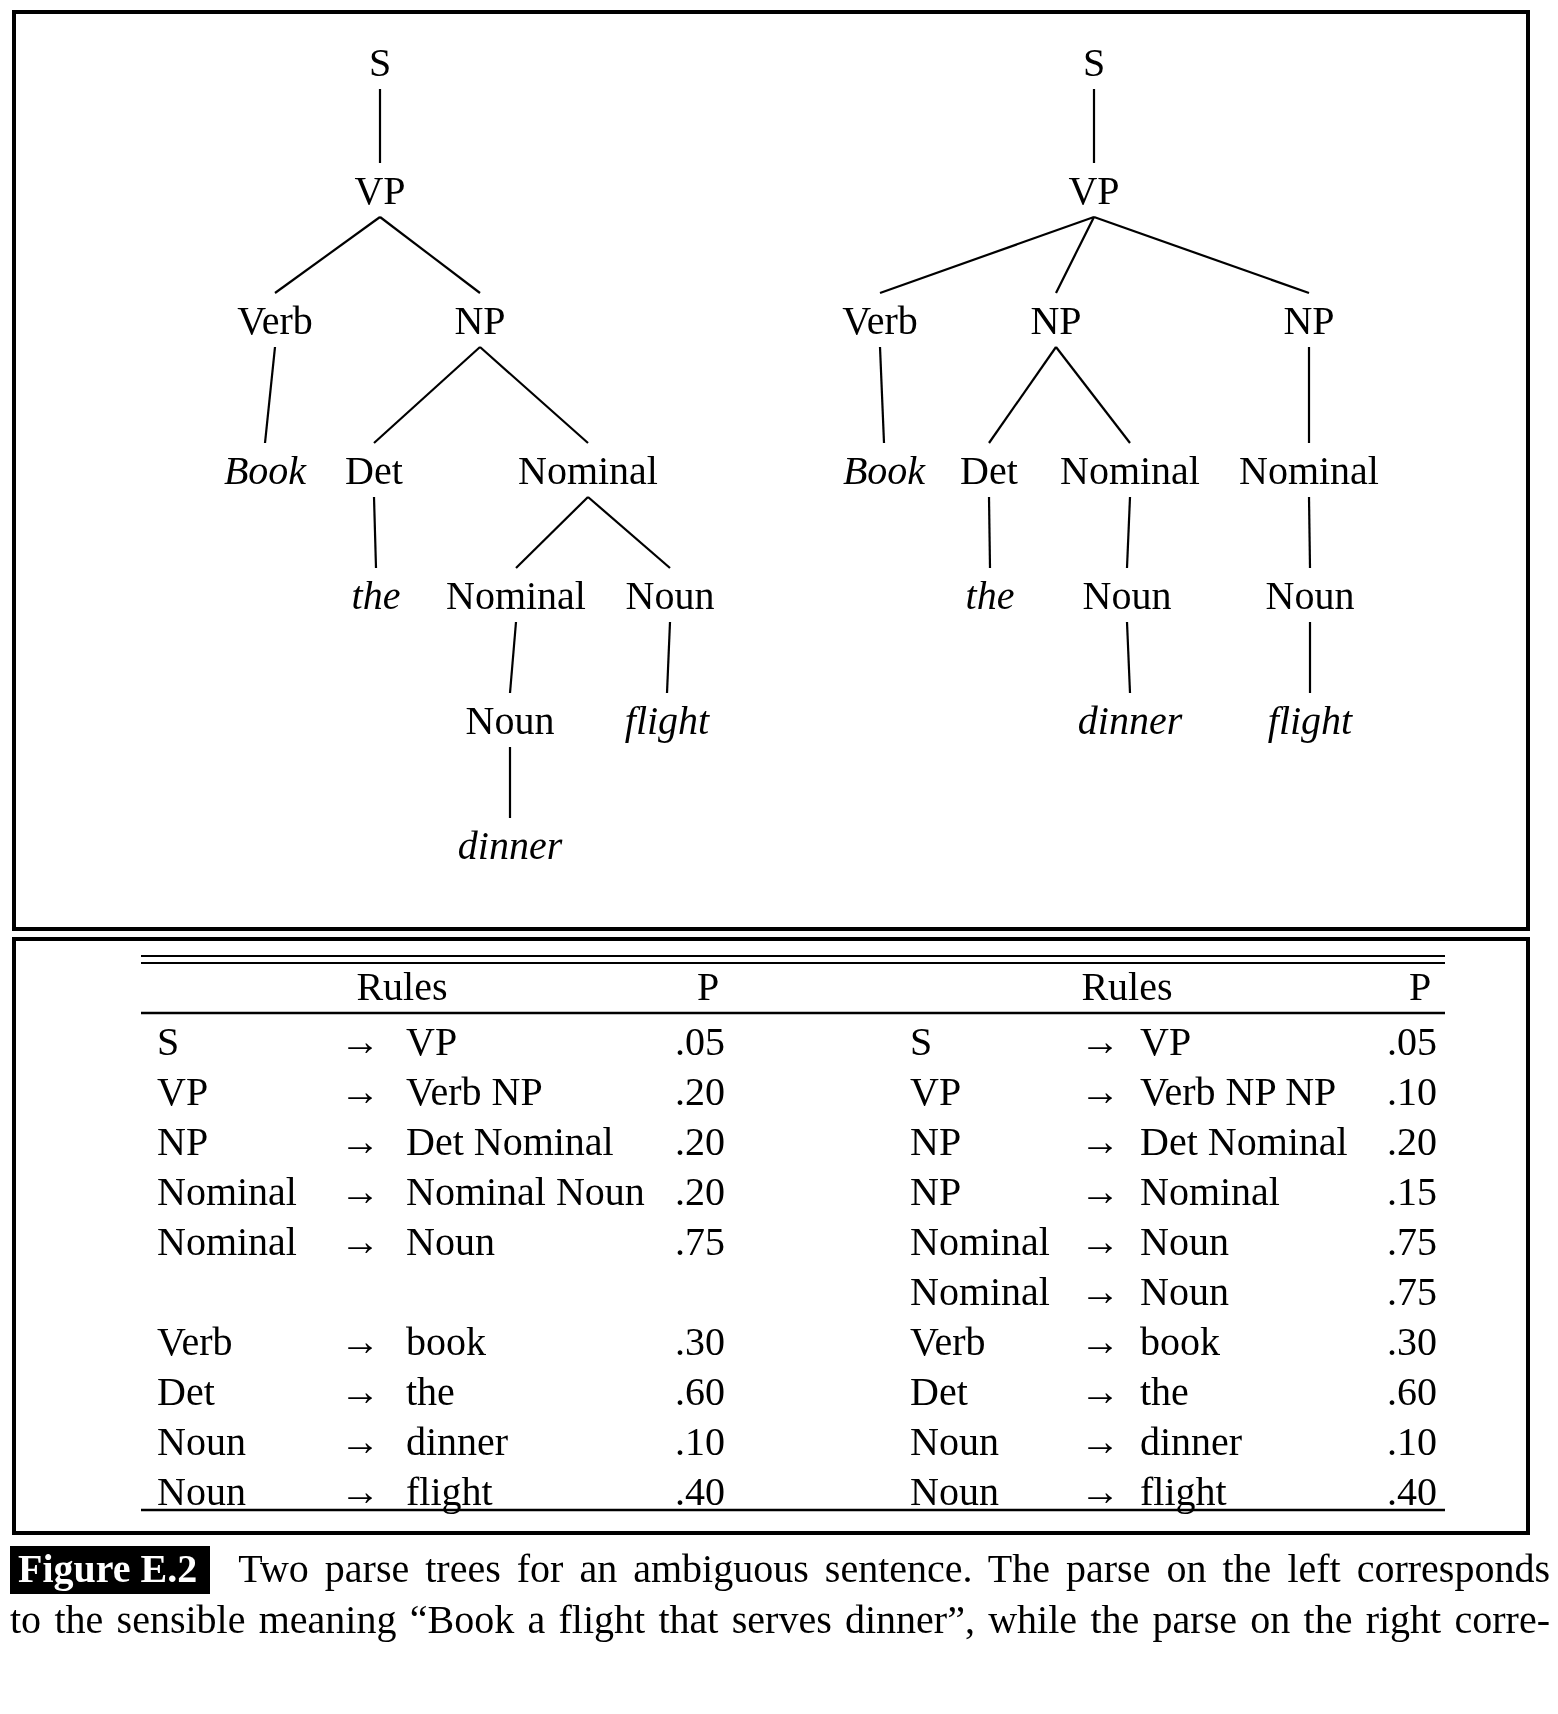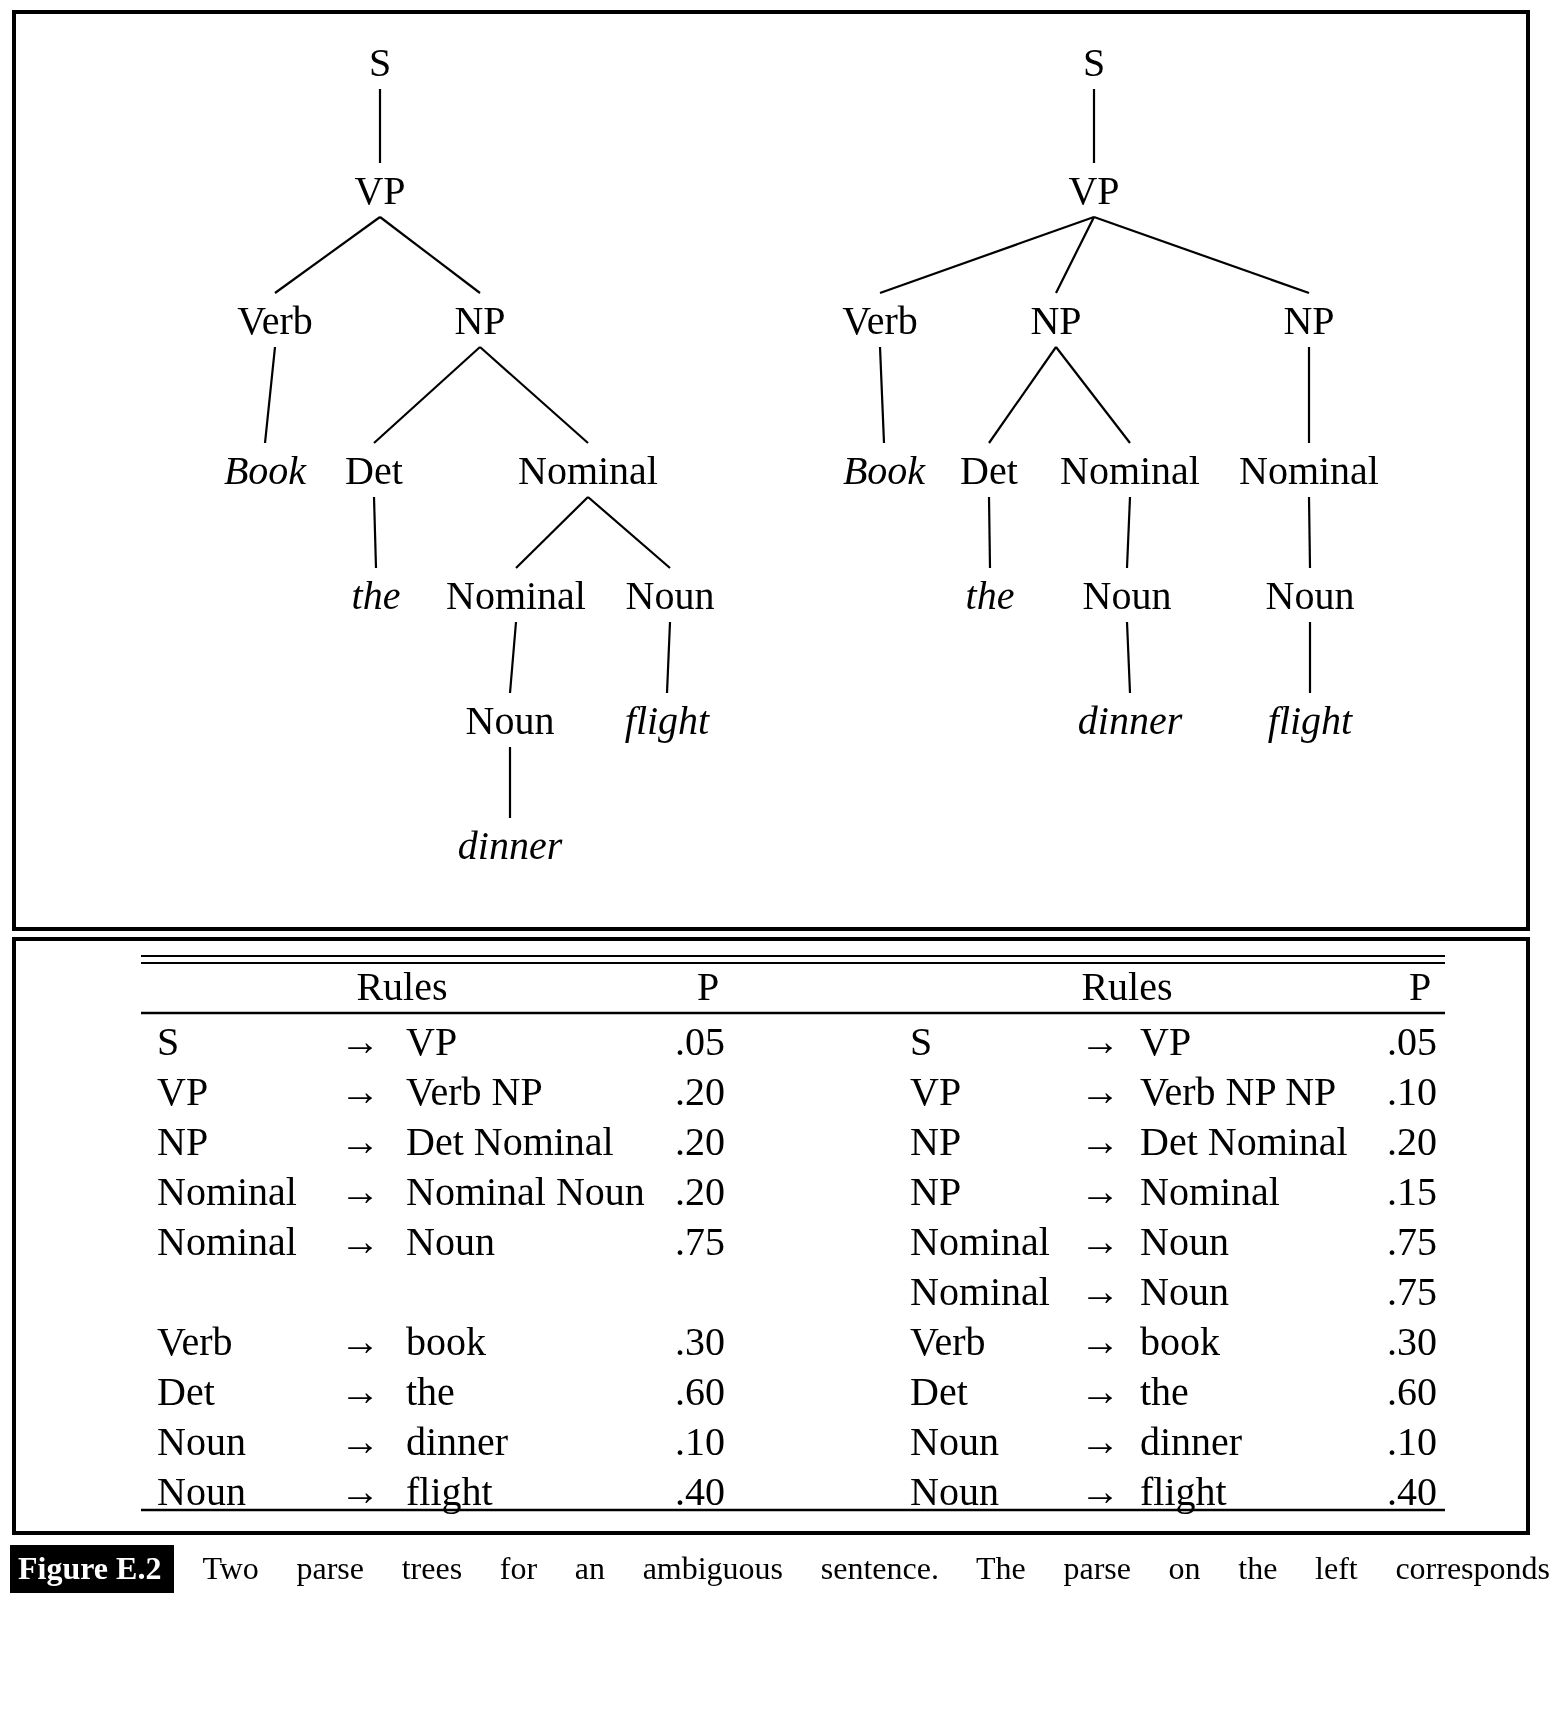--- a/index.html
+++ b/index.html
@@ -10,21 +10,21 @@
   svg.diagram{position:absolute;left:0;top:0;display:block;}
   svg.diagram text{
     font-family:"Liberation Serif",serif;font-size:40px;fill:#000;
   }
   svg.diagram text.it{font-style:italic;}
   svg.diagram line.edge{stroke:#000;stroke-width:2.2;}
   svg.diagram line.rule{stroke:#000;}
   svg.diagram rect.panel{fill:none;stroke:#000;stroke-width:4;}
   .caption{
     position:absolute;left:10px;top:1543px;width:1540px;
-    font-size:32px;line-height:51px;
+    font-size:40px;line-height:51px;
   }
   .cap-line{text-align:justify;text-align-last:justify;}
   .cap-line.cap-last{text-align-last:left;}
   .figlabel{
     display:inline-block;background:#000;color:#fff;font-weight:bold;
     padding:0 13px 2px 8px;margin-right:28px;line-height:46px;
     vertical-align:baseline;
   }
 </style>
 </head>
@@ -173,15 +173,16 @@
       <text x="910" y="1491" text-anchor="start" dominant-baseline="central">Noun</text>
       <text x="1100" y="1491" text-anchor="middle" dominant-baseline="central">→</text>
       <text x="1140" y="1491" text-anchor="start" dominant-baseline="central">flight</text>
       <text x="1437" y="1491" text-anchor="end" dominant-baseline="central">.40</text>
     </svg>
 
   <div class="caption">
     <div class="cap-line">
       <span class="figlabel">Figure E.2</span><span>Two parse trees for an ambiguous sentence. The parse on the left corresponds</span>
     </div>
+    <div class="cap-line">to the sensible meaning “Book a flight that serves dinner”, while the parse on the right corre-</div>
   </div>
 
 </div>
 
 </body></html>

